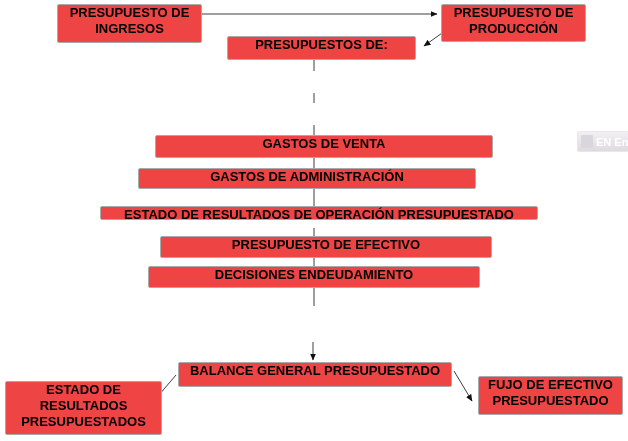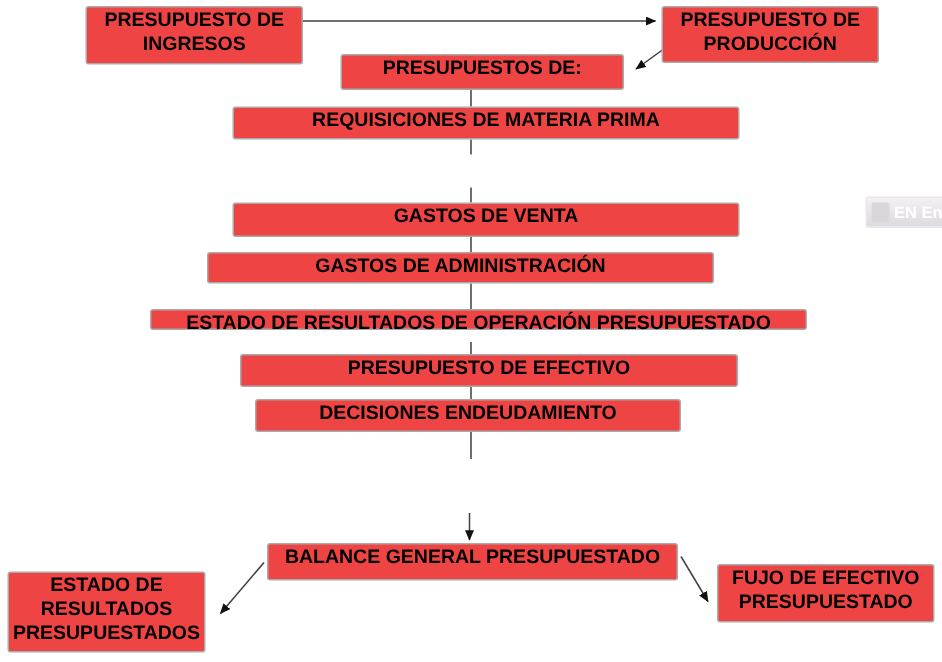--- a/index.html
+++ b/index.html
@@ -106,42 +106,39 @@
     <span class="lbl">PRESUPUESTO DE
 INGRESOS</span>
   </div>
   <div class="box" style="left:441px; top:4px;   width:145px; height:38px">
     <span class="lbl">PRESUPUESTO DE
 PRODUCCIÓN</span>
   </div>
   <div class="box" style="left:227px; top:36px;  width:189px; height:24px">
     <span class="lbl">PRESUPUESTOS DE:</span>
   </div>
-  <div class="box" style="left:155px; top:71px;  width:338px; height:22px">
-    <span class="lbl">REQUISICIONES DE MATERIA PRIMA</span>
-  </div>
   <div class="box" style="left:155px; top:135px; width:338px; height:23px">
     <span class="lbl">GASTOS DE VENTA</span>
   </div>
   <div class="box" style="left:138px; top:168px; width:338px; height:21px">
     <span class="lbl">GASTOS DE ADMINISTRACIÓN</span>
   </div>
   <div class="box" style="left:100px; top:206px; width:438px; height:14px">
     <span class="lbl">ESTADO DE RESULTADOS DE OPERACIÓN PRESUPUESTADO</span>
   </div>
   <div class="box" style="left:160px; top:236px; width:332px; height:22px">
     <span class="lbl">PRESUPUESTO DE EFECTIVO</span>
   </div>
-  <div class="box" style="left:170px; top:266px; width:284px; height:22px">
+  <div class="box" style="left:148px; top:266px; width:332px; height:22px">
     <span class="lbl">DECISIONES ENDEUDAMIENTO</span>
   </div>
   <div class="box" style="left:178px; top:362px; width:274px; height:25px">
     <span class="lbl">BALANCE GENERAL PRESUPUESTADO</span>
   </div>
-  <div class="box" style="left:5px;   top:381px; width:132px; height:54px">
+  <div class="box" style="left:5px;   top:381px; width:157px; height:54px">
     <span class="lbl">ESTADO DE
 RESULTADOS
 PRESUPUESTADOS</span>
   </div>
   <div class="box" style="left:478px; top:376px; width:145px; height:39px">
     <span class="lbl">FUJO DE EFECTIVO
 PRESUPUESTADO</span>
   </div>
 
   <div class="lang-badge">

